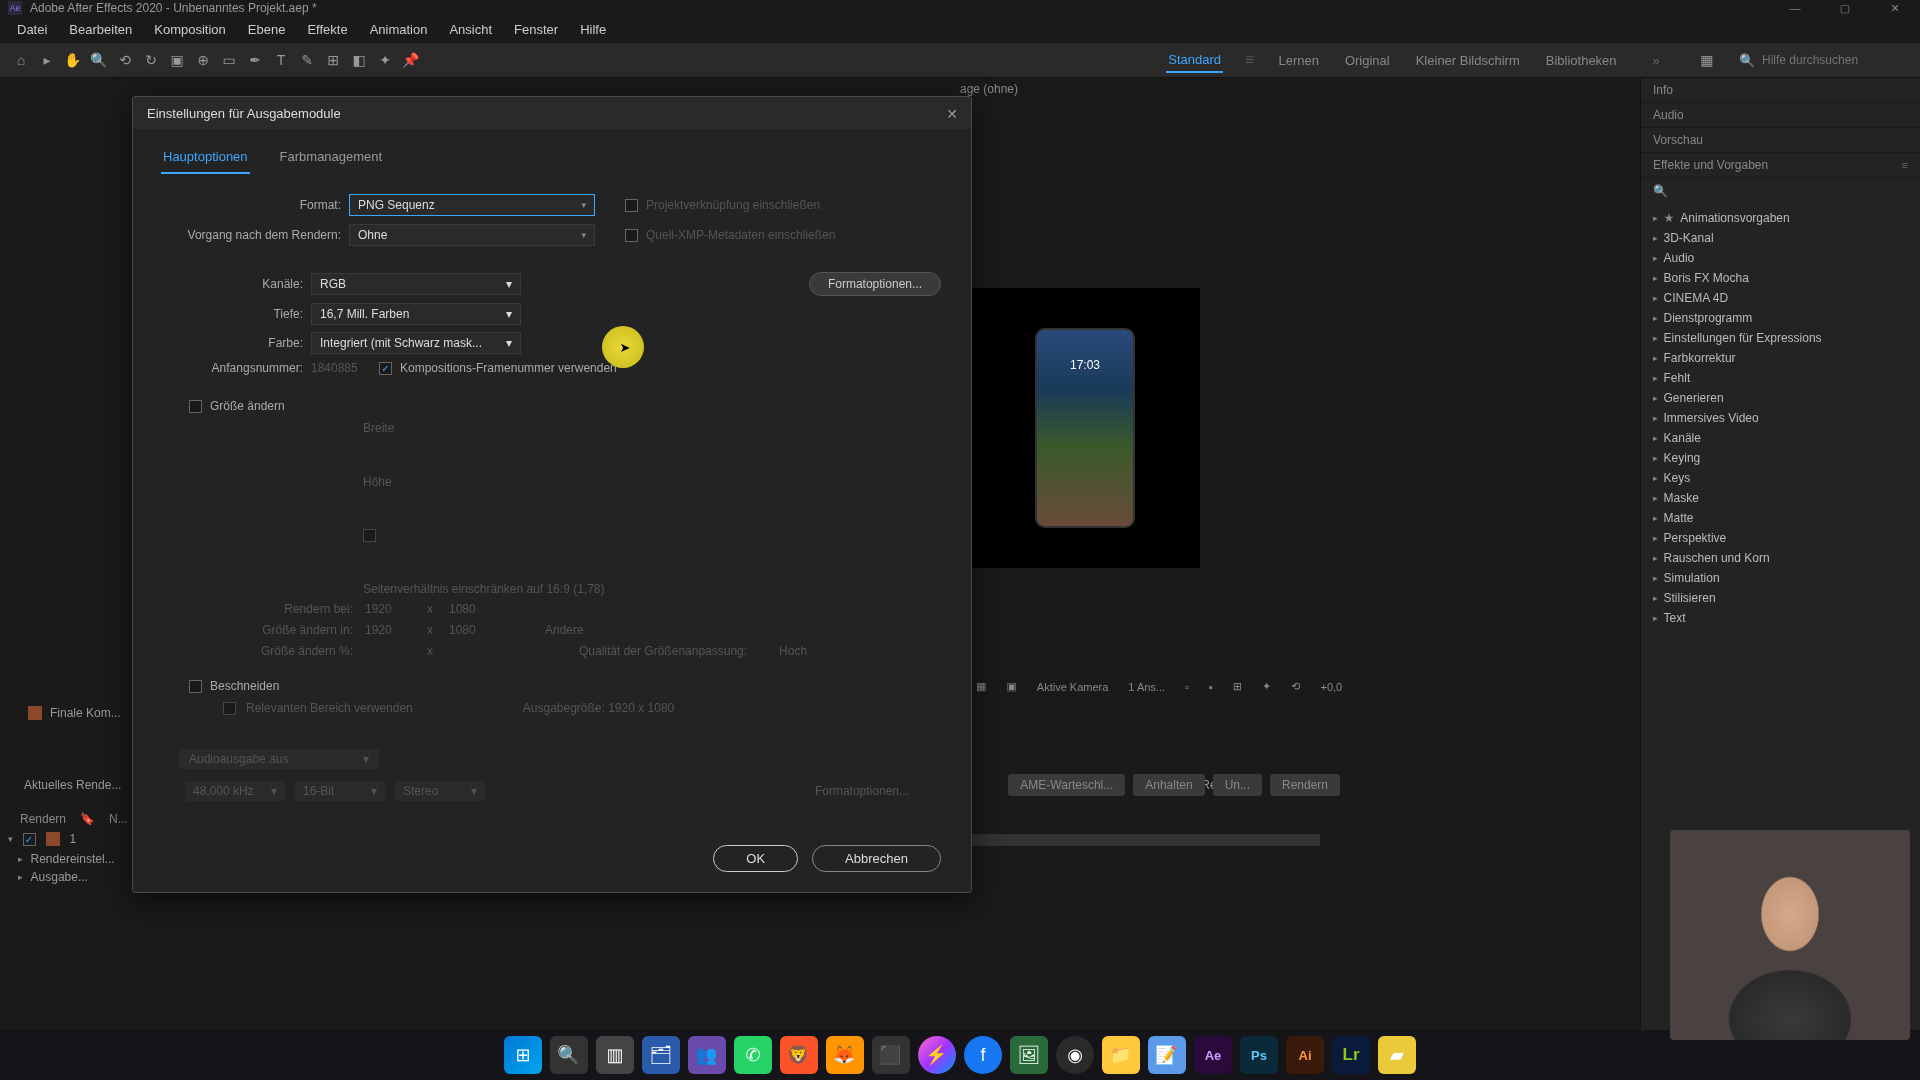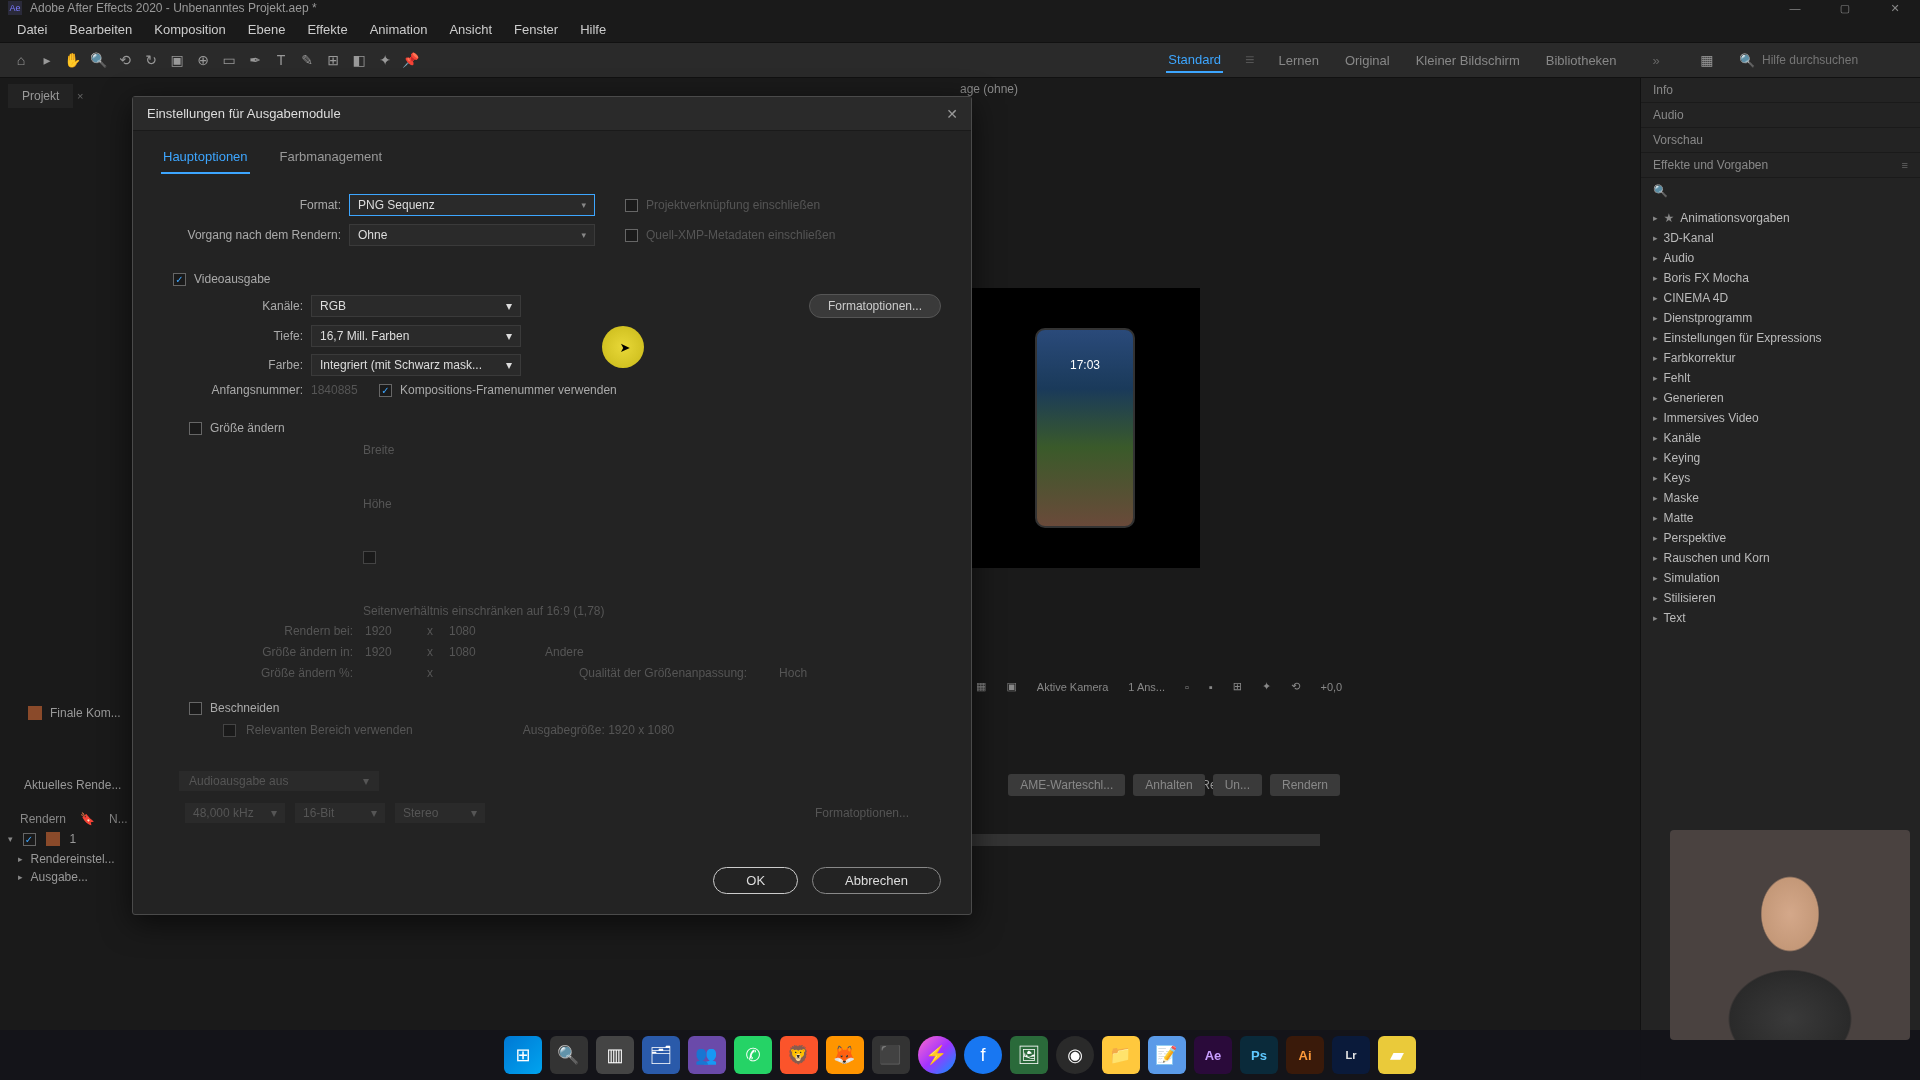--- a/index.html
+++ b/index.html
@@ -102,21 +102,21 @@
 .tb-app { background:#444; }
 .tb-wa { background:#25d366; }
 .tb-brave { background:#fb542b; }
 .tb-ff { background:#ff9500; }
 .tb-msg { background:linear-gradient(135deg,#ff6bcb,#a233ff,#0099ff); border-radius:50%; }
 .tb-fb { background:#1877f2; border-radius:50%; }
 .tb-folder { background:#ffc83d; }
 .tb-ae { background:#2a0a3a; color:#c99fff; font-weight:bold; font-size:13px; }
 .tb-ps { background:#0a2a3a; color:#5fc8ff; font-weight:bold; font-size:13px; }
 .tb-ai { background:#3a1a0a; color:#ff9a3a; font-weight:bold; font-size:13px; }
-.tb-lr { background:#0a1a3a; color:#e5e5e5; font-weight:bold; font-size:11px; }
+.tb-lr { background:#0a1a3a; color:#84cc16; font-weight:bold; font-size:17px; }
 .tb-img { background:#2a6a3a; }
 .tb-obs { background:#2a2a2a; border-radius:50%; }
 .tb-note { background:#5a9ae8; }
 
 
 .webcam { position:absolute; bottom:40px; right:10px; width:240px; height:210px; background:#2a2a2a; z-index:60; border-radius:4px; overflow:hidden; }
 .webcam-person { width:100%; height:100%; background:radial-gradient(ellipse 70px 90px at 50% 40%,#d4a88a 0%,#c49878 40%,transparent 42%),radial-gradient(ellipse 100px 80px at 50% 90%,#3a3a3a 0%,#2a2a2a 60%,transparent 62%),#4a4240; }
 </style>
 </head>
 <body>
@@ -173,26 +173,20 @@
       <div class="tool-icon">▦</div>
     </div>
     <div class="search-area">
       <span class="search-icon-sm">🔍</span>
       <input class="search-input" placeholder="Hilfe durchsuchen" style="">
     </div>
   </div>
 
   <div class="main-area">
     <div class="left-zone">
-      <div class="panel-tab-row">
-        <div class="panel-tab">
-          <span>Projekt</span>
-          <span class="close-x">×</span>
-        </div>
-      </div>
       <div class="comp-viewer-label">age (ohne)</div>
 
       <div class="viewer-area">
         <div class="phone-preview">
           <div class="phone-time">17:03</div>
         </div>
       </div>
 
       <div class="viewer-controls">
         <span class="vc-item">▦</span>
@@ -379,24 +373,20 @@
       <div class="select" style="width:246px;">
         <span>Ohne</span>
           <span class="chev">▾</span>
       </div>
       <span style="width:14px;"></span>
       <span class="checkbox"></span>
       <span class="chk-label disabled">Quell-XMP-Metadaten einschließen</span>
     </div>
 
     <div style="height:18px;"></div>
-    <div class="form-row" style="padding-left:10px;">
-      <span class="checkbox checked"></span>
-      <span class="chk-label">Videoausgabe</span>
-    </div>
 
     <div class="sub-block">
       <div class="sub-row">
         <span class="sub-label">Kanäle:</span>
         <div class="sub-select">
             <span>RGB</span>
             <span class="chev">▾</span>
           </div>
         <div class="format-opts-btn">Formatoptionen...</div>
       </div>

